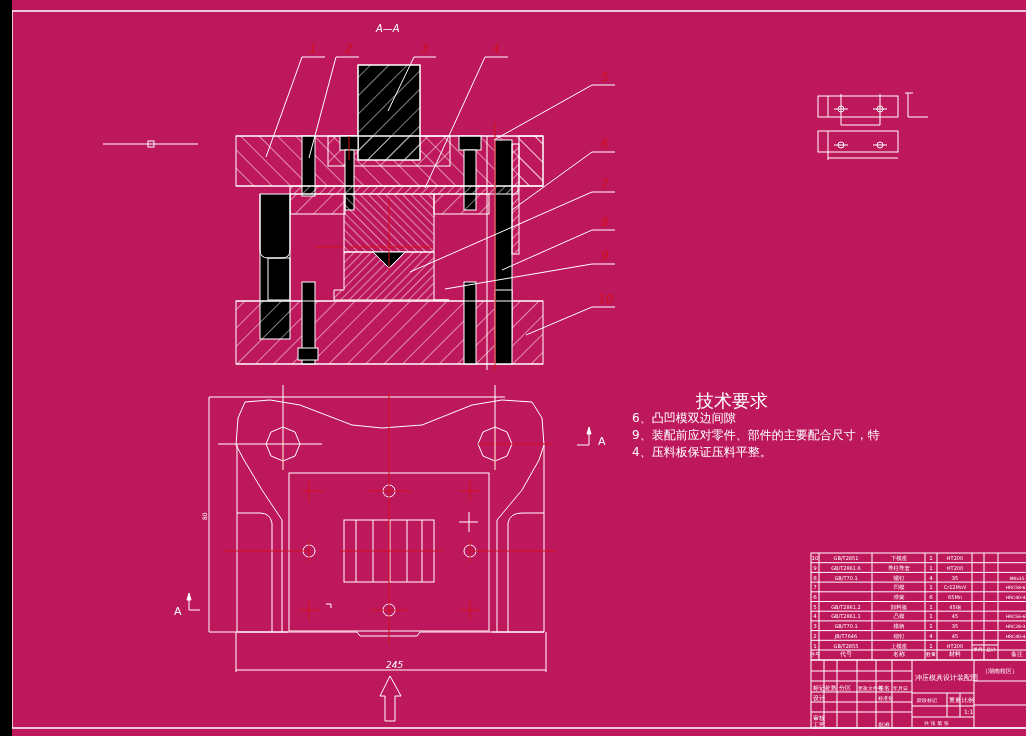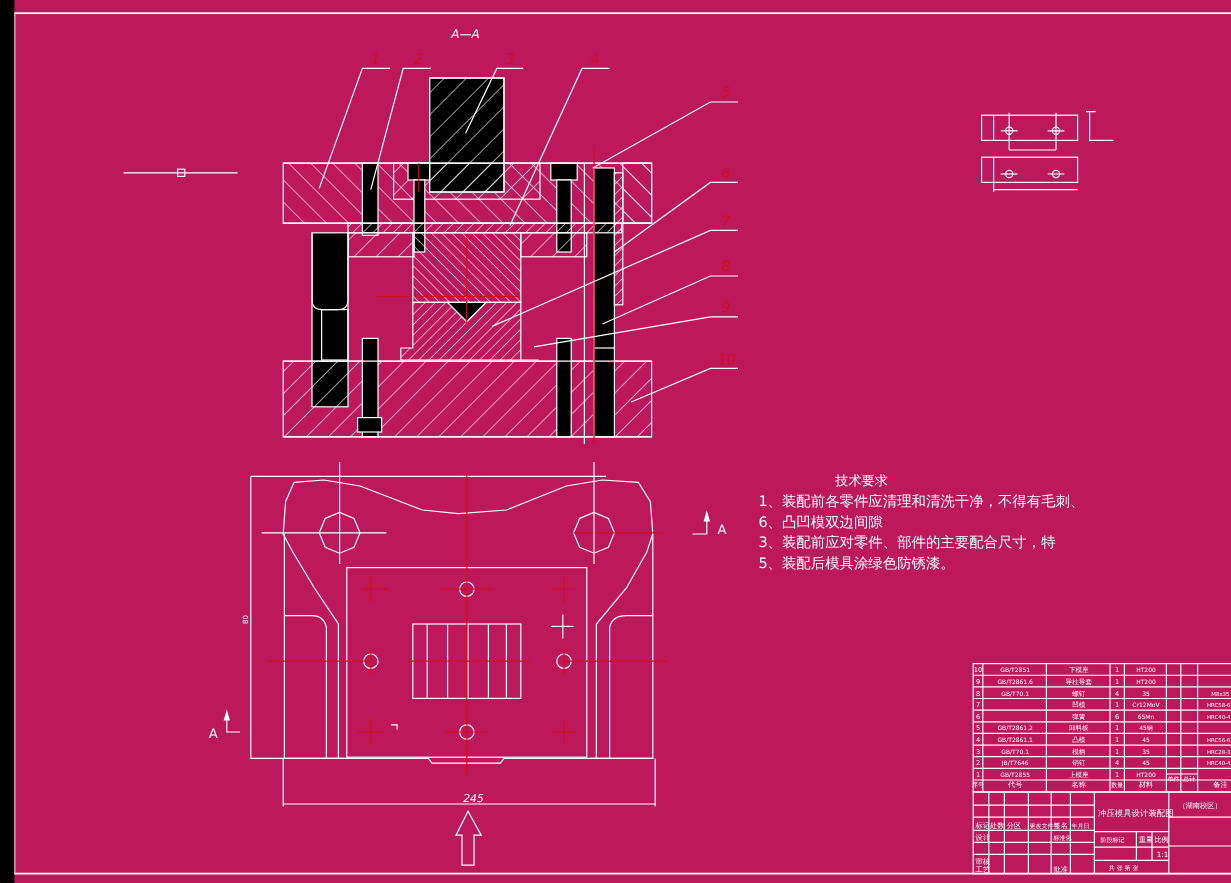--- a/index.html
+++ b/index.html
@@ -1,20 +1,20 @@
 <!DOCTYPE html>
 <html><head>
 <meta charset="utf-8">
 <style>
   html,body{margin:0;padding:0;background:#000;}
   body{width:1026px;height:736px;overflow:hidden;position:relative;font-family:"DejaVu Sans",sans-serif;}
   #canvas{position:absolute;left:12px;top:0;width:1026px;height:736px;background:#be185d;}
   svg text{font-family:"DejaVu Sans",sans-serif;}
   .tech{position:absolute;left:620px;top:392px;color:#fff;font-family:"DejaVu Sans",sans-serif;font-size:12px;line-height:17px;}
-  .tech .title{font-size:11px;text-align:left;padding-left:64px;margin-bottom:1px;}
+  .tech .title{font-size:18px;text-align:left;padding-left:64px;margin-bottom:1px;}
   .tech .ln{white-space:nowrap;}
 </style>
 </head>
 <body>
 
 <div id="canvas">
 <svg width="1026" height="736" viewBox="0 0 1026 736">
   <defs>
     <pattern id="hatch" patternUnits="userSpaceOnUse" width="13" height="13" patternTransform="rotate(45)">
       <line x1="0" y1="0" x2="0" y2="13" stroke="#fff" stroke-width="1"></line>
@@ -342,18 +342,17 @@
     <text x="866" y="727">批准</text>
     <text x="905" y="702" font-size="5">阶段标记</text>
     <text x="937" y="702">重量</text>
     <text x="950" y="702">比例</text>
     <text x="912" y="725" font-size="5">共 张 第 张</text>
   </g>
 </svg>
 
 <div class="tech">
   <div class="title">技术要求</div>
-  <div class="ln">1、装配前各零件应清理和清洗干净，不得有毛刺、</div>
   <div class="ln">6、凸凹模双边间隙</div>
-  <div class="ln">3、装配前应对零件、部件的主要配合尺寸，特</div>
-  <div class="ln">5、装配后模具涂绿色防锈漆。</div>
+  <div class="ln">9、装配前应对零件、部件的主要配合尺寸，特</div>
+  <div class="ln">4、压料板保证压料平整。</div>
 </div>
 </div>
 
 </body></html>

